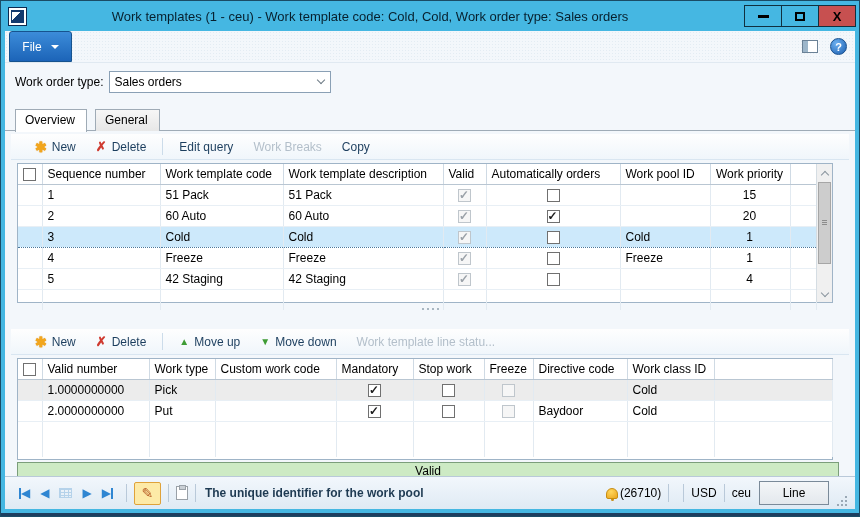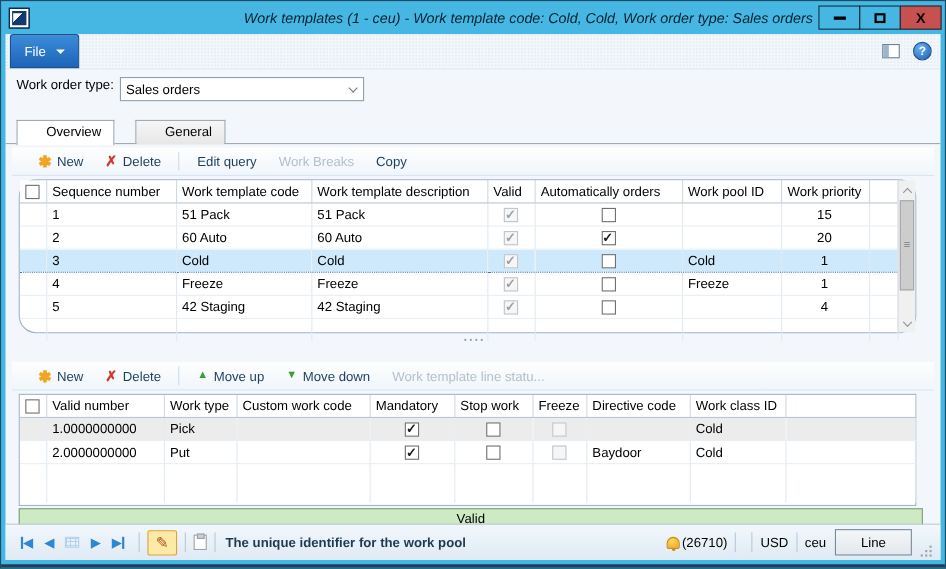--- a/index.html
+++ b/index.html
@@ -7,21 +7,21 @@
 
   .window { position:relative; width:860px; height:517px; background:#45b7e2;
             border:1px solid #1a4c66; box-shadow: inset 0 -3px 0 #1d3e5f; overflow:hidden; }
 
   
   .titlebar { height:30px; display:flex; align-items:center; position:relative; }
   .app-icon { width:19px; height:19px; margin-left:7px; background:#123a6e; border:1px solid #0c2a50;
               box-shadow: inset 0 0 0 2px #ffffff; position:relative; flex:0 0 auto; }
   .app-icon::after { content:""; position:absolute; left:3px; top:4px; width:9px; height:9px;
               background: linear-gradient(135deg,#ffffff 45%, #123a6e 46%); }
-  .title-text { position:absolute; left:0; right:120px; text-align:right; font-size:13px; color:#07202e;font-style:italic; }
+  .title-text { position:absolute; left:0; right:120px; text-align:center; font-size:13px; color:#07202e; }
   .winbtns { margin-left:auto; display:flex; gap:0; padding-right:3px; }
   .winbtn { width:38px; height:22px; border:1px solid #10303f; display:flex; align-items:center;
             justify-content:center; margin-left:-1px; }
   .winbtn .min-glyph { width:11px; height:3px; background:#000; }
   .winbtn .max-glyph { width:10px; height:9px; border:2px solid #000; background:transparent; }
   .winbtn.close { background:#c75050; font-weight:bold; font-size:13px; color:#000; }
 
   
   .client { position:absolute; left:4px; right:4px; top:30px; bottom:7px; background:#f3f7fb; overflow:hidden; }
 
@@ -35,31 +35,31 @@
   .file-chevron { width:0; height:0; border-left:4px solid transparent; border-right:4px solid transparent;
               border-top:4px solid #fff; }
   .menubar-right { position:absolute; right:8px; top:7px; display:flex; gap:12px; align-items:center; }
   .layout-icon { width:16px; height:13px; border:1px solid #6a8196; background:#fff; position:relative; }
   .layout-icon::before { content:""; position:absolute; left:0; top:0; bottom:0; width:5px; background:#9db6ca; }
   .help-icon { width:17px; height:17px; border-radius:50%; background:radial-gradient(circle at 35% 30%,#6db0f0,#1c5fb0);
               border:1px solid #17508f; color:#fff; font-weight:bold; font-size:11px;
               display:flex; align-items:center; justify-content:center; }
 
   
-  .fieldrow { margin:7px 0 16px 10px; height:23px; display:flex; align-items:flex-start; }
+  .fieldrow { margin:7px 0 16px 10px; height:23px; display:flex; align-items:center; }
   .fieldrow label { margin-right:6px; }
   .dropdown { width:222px; height:22px; background:#fff; border:1px solid #8aa0b5; display:flex;
               align-items:center; padding:0 6px 0 4px; }
   .dropdown .val { flex:1; }
   .chev { width:6px; height:6px; border-right:1.4px solid #6d7a85; border-bottom:1.4px solid #6d7a85;
           display:inline-block; transform:rotate(45deg); margin-top:-3px; }
 
   
   .tabstrip { margin-top:9px; height:22px; border-bottom:1px solid #9fabb6; display:flex; padding-left:10px; }
-  .tab { padding:3px 11px 0 26px; border:1px solid #9fabb6; border-bottom:none; margin-right:19px;
+  .tab { padding:3px 11px 0 9px; border:1px solid #9fabb6; border-bottom:none; margin-right:8px;
          background:linear-gradient(#f6f6f6,#e7e7e7); height:22px; }
   .tab.active { background:#fff; height:23px; margin-bottom:-1px; z-index:2; }
 
   
   .toolbar { height:26px; margin:3px 6px 0 6px; background:linear-gradient(#fefefe,#f0f6fb);
              border-bottom:1px solid #d9e6f1; display:flex; align-items:center; padding-left:14px; }
   .tbtn { display:flex; align-items:center; gap:5px; color:#1c3e5e; padding:0 10px; height:22px; }
   .tbtn.disabled { color:#b3bfca; }
   .tsep { width:1px; height:17px; background:#ccdcea; margin:0 6px; }
   .ic-new { color:#f2a61d; font-weight:bold; font-size:14px; text-shadow:0 0 1px #d98a10; }
@@ -194,21 +194,21 @@
         <span>Edit query</span>
       </div>
       <div class="tbtn disabled">
         <span>Work Breaks</span>
       </div>
       <div class="tbtn">
         <span>Copy</span>
       </div>
     </div>
 
-    <div class="grid" style="height:140px;border-radius:16px;">
+    <div class="grid" style="height:140px;">
       <table style="width:798px;">
         <colgroup>
           <col style="width:24px">
             <col style="width:118px">
             <col style="width:123px">
             <col style="width:160px">
           <col style="width:43px">
             <col style="width:134px">
             <col style="width:90px">
             <col style="width:80px">

